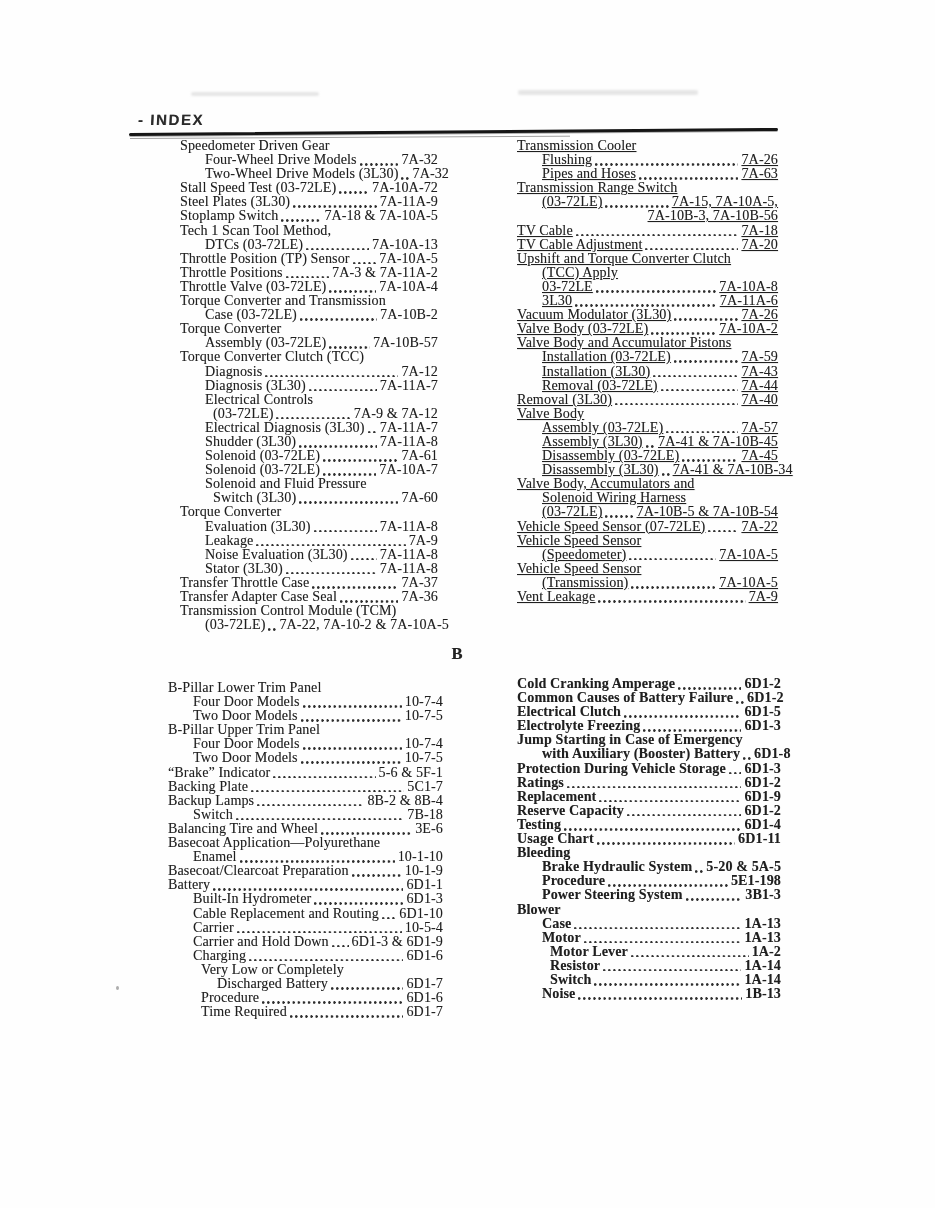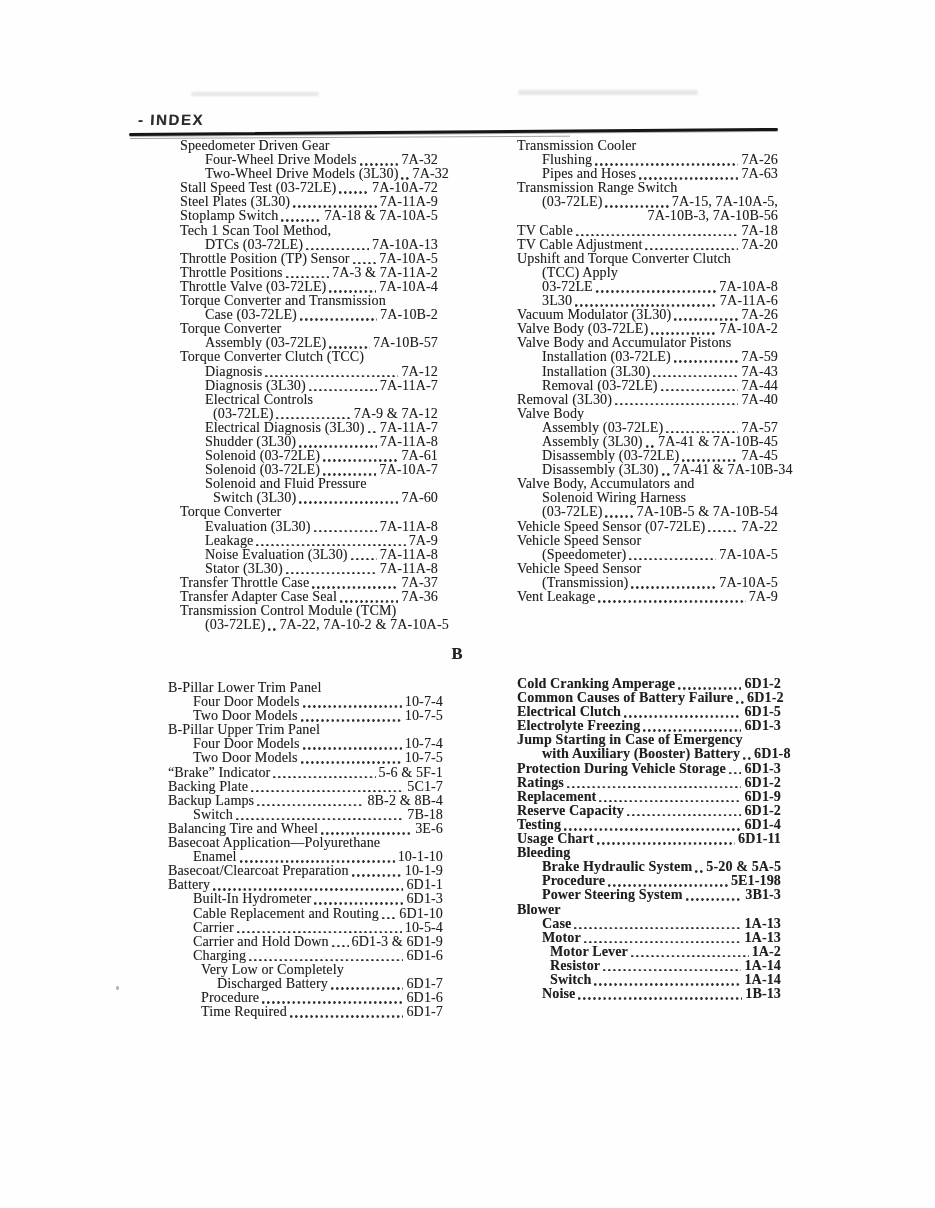--- a/index.html
+++ b/index.html
@@ -33,21 +33,21 @@
   .section-label{
     position:absolute;left:445px;top:644px;width:24px;text-align:center;
     font-size:16.5px;font-weight:bold;color:#222;
     text-shadow:0.3px 0.3px 0.4px rgba(30,30,30,.5);
   }
   .col{
     position:absolute;font-size:14px;line-height:14.1px;letter-spacing:0.15px;
     text-shadow:0.25px 0.25px 0.3px rgba(40,40,40,.38);
   }
   .col.a-left {left:180px;top:139px;width:258px;}
-  .col.a-right{left:517px;top:139px;width:261px;}
+  .col.a-right{left:517px;top:139px;width:261px;text-decoration:underline;}
   .col.b-left {left:168px;top:681px;width:275px;text-align:center;}
   .col.b-right{left:517px;top:677px;width:264px;font-weight:bold;}
   .row{display:flex;align-items:baseline;white-space:nowrap;}
   .row .t{flex:0 0 auto;}
   .row.i1 .t{padding-left:17px;margin-left:8px;}
   .row.i2 .t{padding-left:33px;}
   .row.i3 .t{padding-left:49px;}
   .row .dots{
     flex:1 1 auto;min-width:8px;height:2.6px;margin:0 3px 1.5px 3px;align-self:flex-end;
     background-image:radial-gradient(circle at 1.2px 1.3px,#2e2e2e 1.02px,rgba(0,0,0,0) 1.35px);

